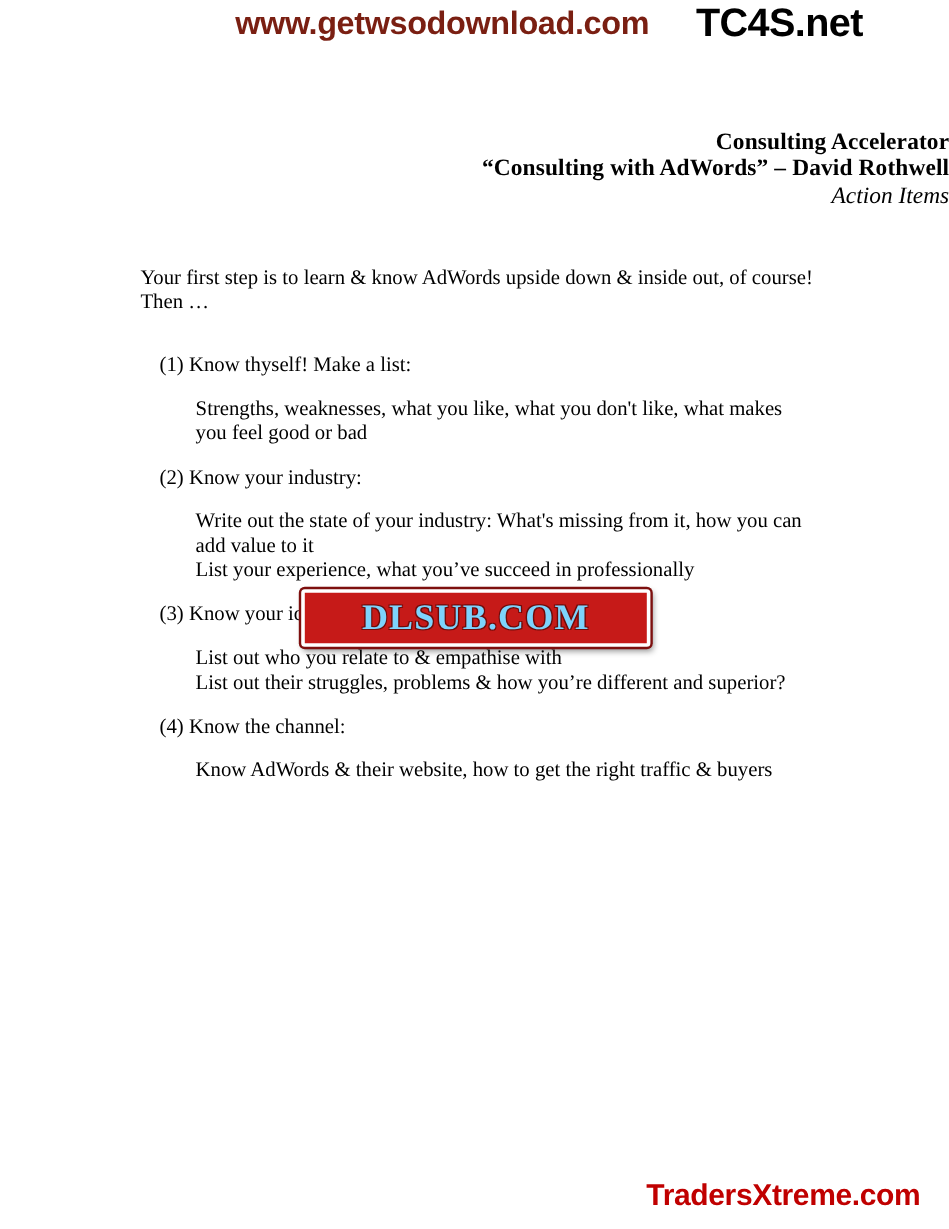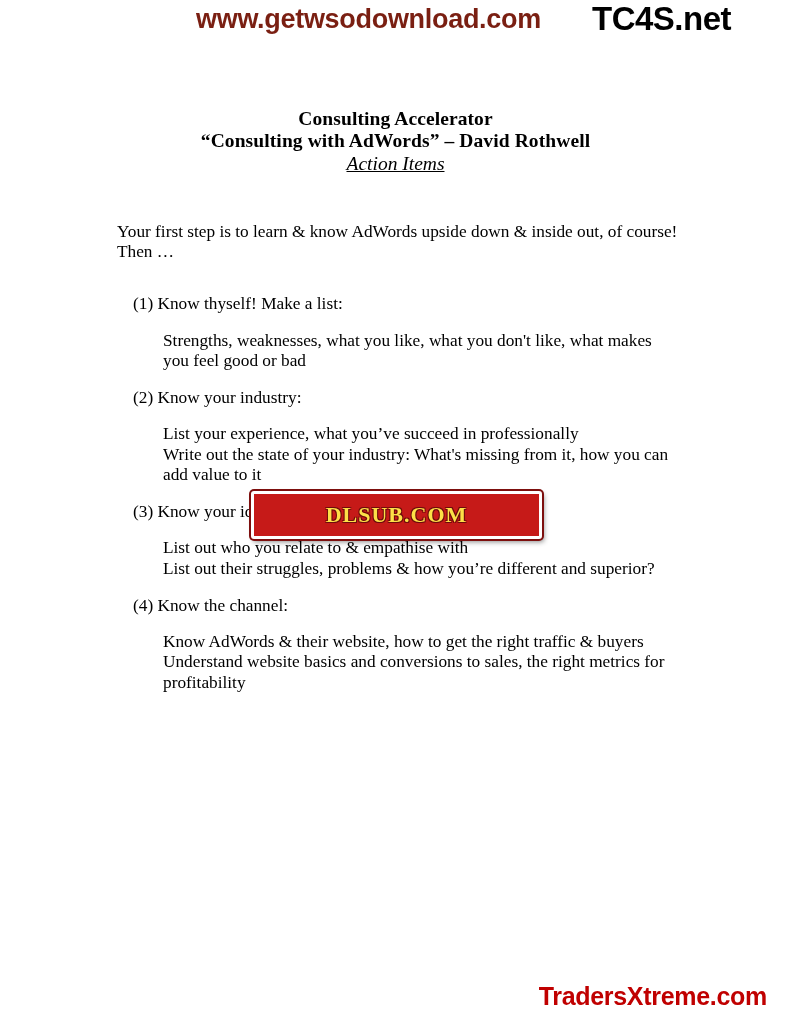--- a/index.html
+++ b/index.html
@@ -30,21 +30,21 @@
     top: 4px;
     font-family: "Liberation Sans", sans-serif;
     font-size: 27px;
     font-weight: 700;
     color: #7a1f12;
     letter-spacing: -0.3px;
     white-space: nowrap;
   }
   .wm-tc4s {
     position: absolute;
-    left: 592px;
+    left: 580px;
     top: 0px;
     font-family: "Liberation Sans", sans-serif;
     font-size: 33px;
     font-weight: 700;
     color: #000000;
     letter-spacing: -0.5px;
     white-space: nowrap;
   }
 
   
@@ -53,34 +53,33 @@
     left: 0;
     top: 0;
     width: 791px;
     height: 1024px;
   }
   .title-block {
     position: absolute;
     left: 0;
     top: 108px;
     width: 791px;
-    text-align: center;
+    text-align: right;
     line-height: 1.14;
   }
   .title-line {
     font-size: 19.5px;
     font-weight: 700;
     letter-spacing: 0.1px;
   }
   .title-sub {
     font-size: 19.5px;
     font-style: italic;
     font-weight: 400;
     margin-top: 1px;
-    text-decoration: underline;
   }
 
   .content {
     position: absolute;
     left: 117px;
     top: 222px;
     width: 565px;
     font-size: 17.3px;
     line-height: 1.17;
   }
@@ -111,22 +110,22 @@
     border: 3px solid #ffffff;
     border-radius: 3px;
     box-shadow: 0 0 0 2px #7d0f0e, 2px 3px 5px rgba(0,0,0,0.45);
     display: flex;
     align-items: center;
     justify-content: center;
   }
   .dlsub-stamp span {
     font-family: "Liberation Serif", serif;
     font-weight: 700;
-    font-size: 22px;
-    color: #fde047;
+    font-size: 30px;
+    color: #7dd3fc;
     letter-spacing: 1px;
     text-shadow: 1px 1px 0 #6d0c0b, -1px -1px 0 #6d0c0b, 1px -1px 0 #6d0c0b, -1px 1px 0 #6d0c0b;
     white-space: nowrap;
   }
 
   
   .bottom-watermark {
     position: absolute;
     left: 0;
     bottom: 13px;
@@ -165,34 +164,33 @@
 
     <p class="para">Your first step is to learn &amp; know AdWords upside down &amp; inside out, of course! Then …</p>
 
     <div class="item-group">
       <p class="item-head">(1) Know thyself! Make a list:</p>
       <p class="item-body">Strengths, weaknesses, what you like, what you don't like, what makes you feel good or bad</p>
     </div>
 
     <div class="item-group">
       <p class="item-head">(2) Know your industry:</p>
+      <p class="item-body">Write out the state of your industry:  What's missing from it, how you can add value to it</p>
       <p class="item-body">List your experience, what you’ve succeed in professionally</p>
-      <p class="item-body">Write out the state of your industry:  What's missing from it, how you can add value to it</p>
     </div>
 
     <div class="item-group">
       <p class="item-head">(3) Know your ideal client:</p>
       <p class="item-body">List out who you relate to &amp; empathise with</p>
       <p class="item-body">List out their struggles, problems &amp; how you’re different and superior?</p>
     </div>
 
     <div class="item-group">
       <p class="item-head">(4) Know the channel:</p>
       <p class="item-body">Know AdWords &amp; their website, how to get the right traffic &amp; buyers</p>
-      <p class="item-body">Understand website basics and conversions to sales, the right metrics for profitability</p>
     </div>
 
   </div>
 
   <div class="dlsub-stamp">
     <span>DLSUB.COM</span>
   </div>
 
   <div class="bottom-watermark">
     <span class="wm-traders">TradersXtreme.com</span>

